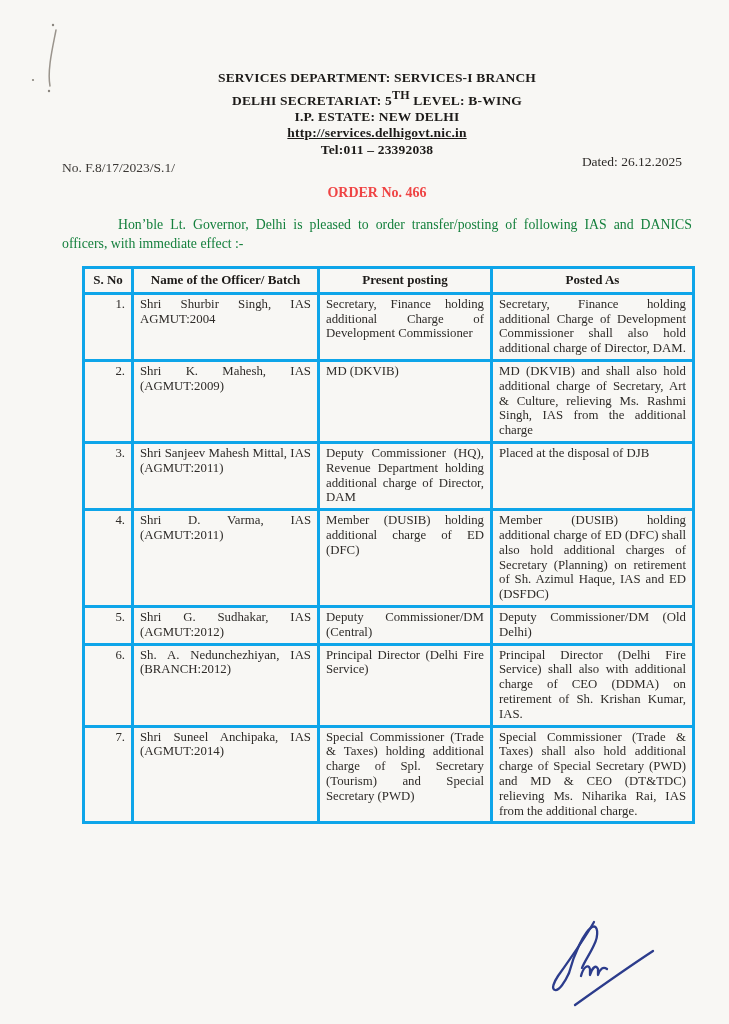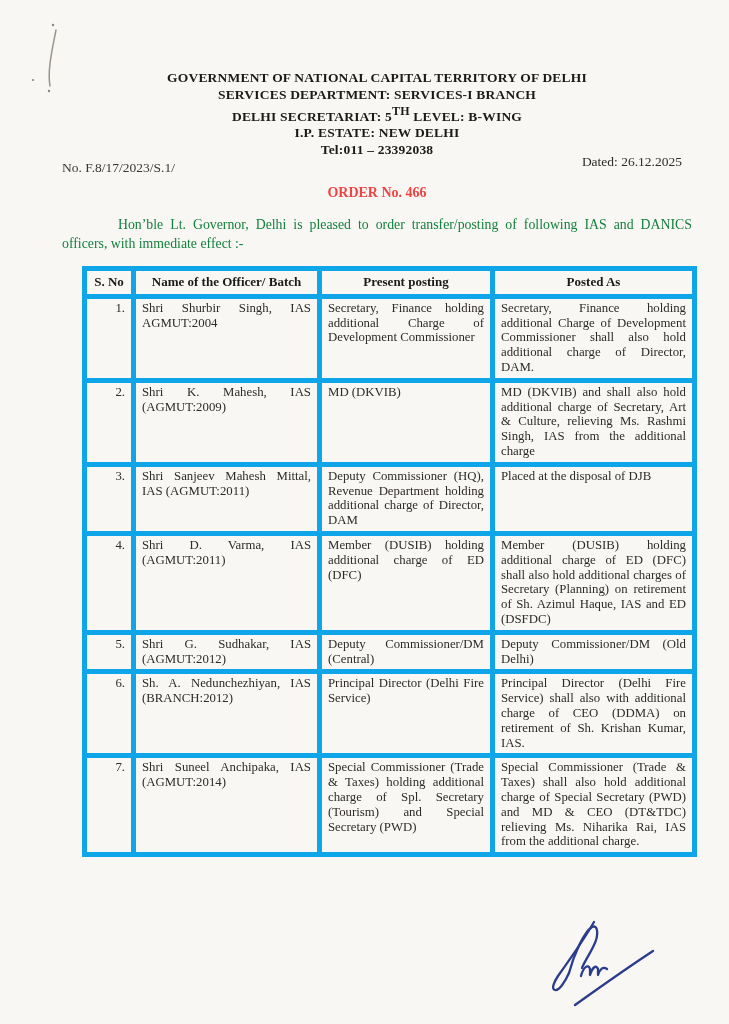--- a/index.html
+++ b/index.html
@@ -69,21 +69,21 @@
   }
   
   table.postings {
     border-collapse: collapse;
     margin-top: 13px;
     margin-left: 20px;
     width: 610px;
     table-layout: fixed;
   }
   table.postings td, table.postings th {
-    border: 5px solid #0ea5e9;
+    border: 3px solid #0ea5e9;
     vertical-align: top;
     font-size: 12.8px;
     line-height: 14.8px;
     padding: 2px 6px 3px 6px;
     box-sizing: border-box;
     word-wrap: break-word;
   }
   table.postings th {
     font-size: 13px;
     font-weight: bold;
@@ -112,24 +112,24 @@
 <div class="page">
 
   <svg class="pen-mark" width="52" height="92" viewBox="0 0 52 92">
     <path d="M 34 10 C 31 26, 25 50, 28 66" stroke="#9a948c" stroke-width="1.5" fill="none" stroke-linecap="round"></path>
     <circle cx="31" cy="5" r="1.2" fill="#8a857d"></circle>
     <circle cx="11" cy="60" r="1.1" fill="#8a857d"></circle>
     <circle cx="27" cy="71" r="1.2" fill="#8a857d"></circle>
   </svg>
 
   <div class="letterhead">
-    <span class="lh-line">GOVERNMENT OF NATIONAL CAPITAL TERRITORY OF DELHI</span>
     <span class="lh-line">SERVICES DEPARTMENT: SERVICES-I BRANCH</span>
     <span class="lh-line"><span>DELHI SECRETARIAT: 5</span><sup>TH</sup><span> LEVEL: B-WING</span></span>
     <span class="lh-line">I.P. ESTATE: NEW DELHI</span>
+    <span class="lh-line url">http://services.delhigovt.nic.in</span>
     <span class="lh-line">Tel:011 – 23392038</span>
   </div>
 
   <div class="ref-row">
     <span>No. F.8/17/2023/S.1/</span>
     <span class="dated">Dated: 26.12.2025</span>
   </div>
 
   <div class="order-title">ORDER No. 466</div>
 

